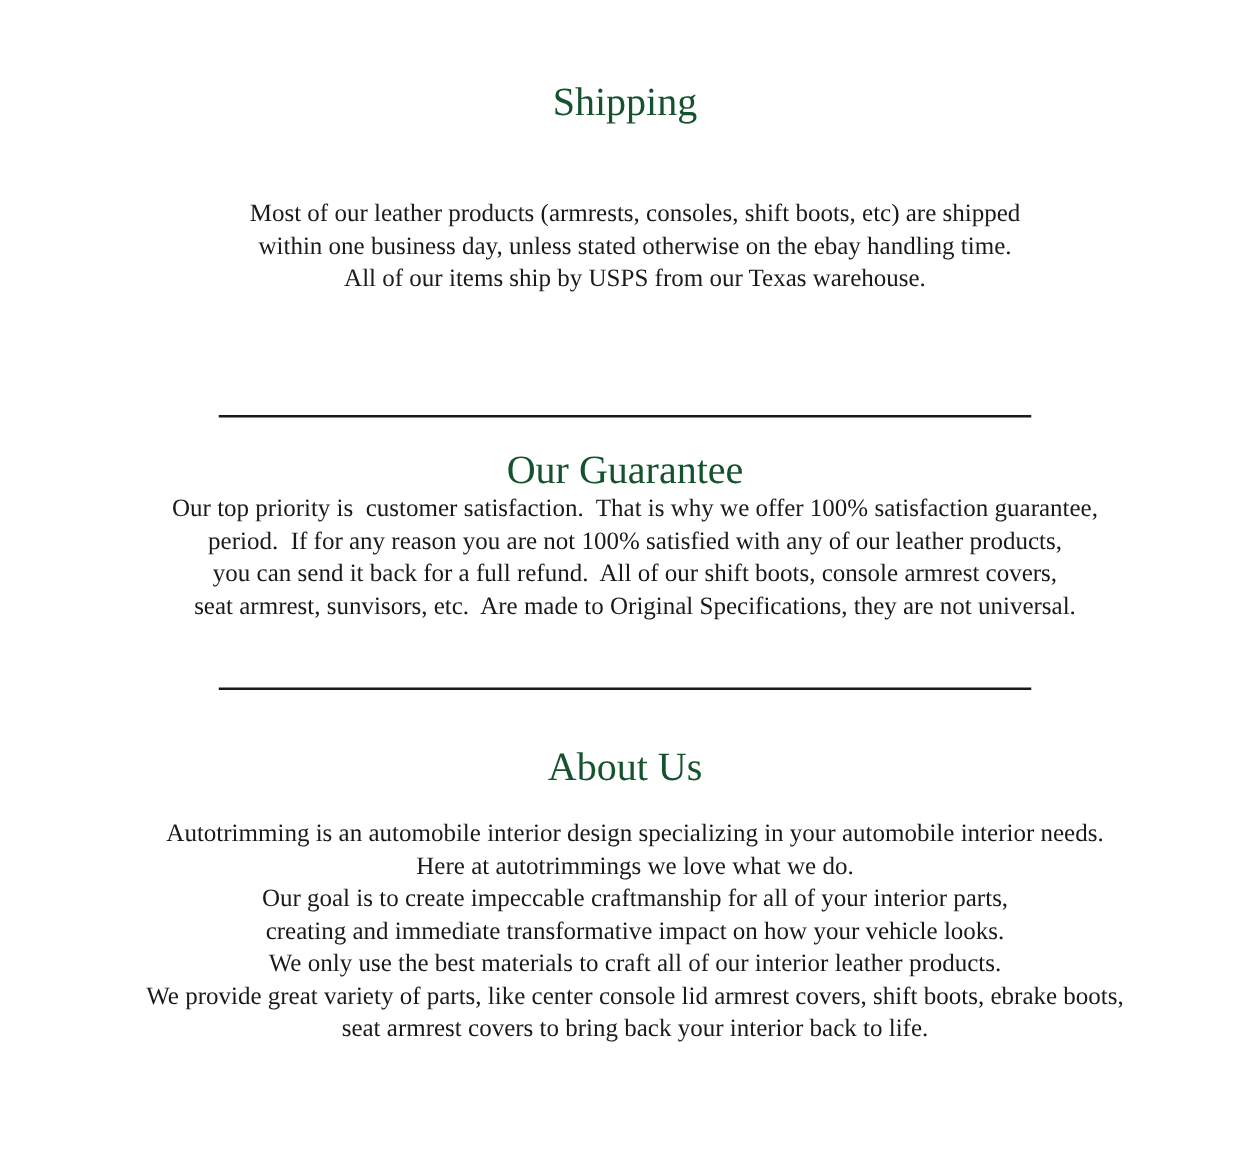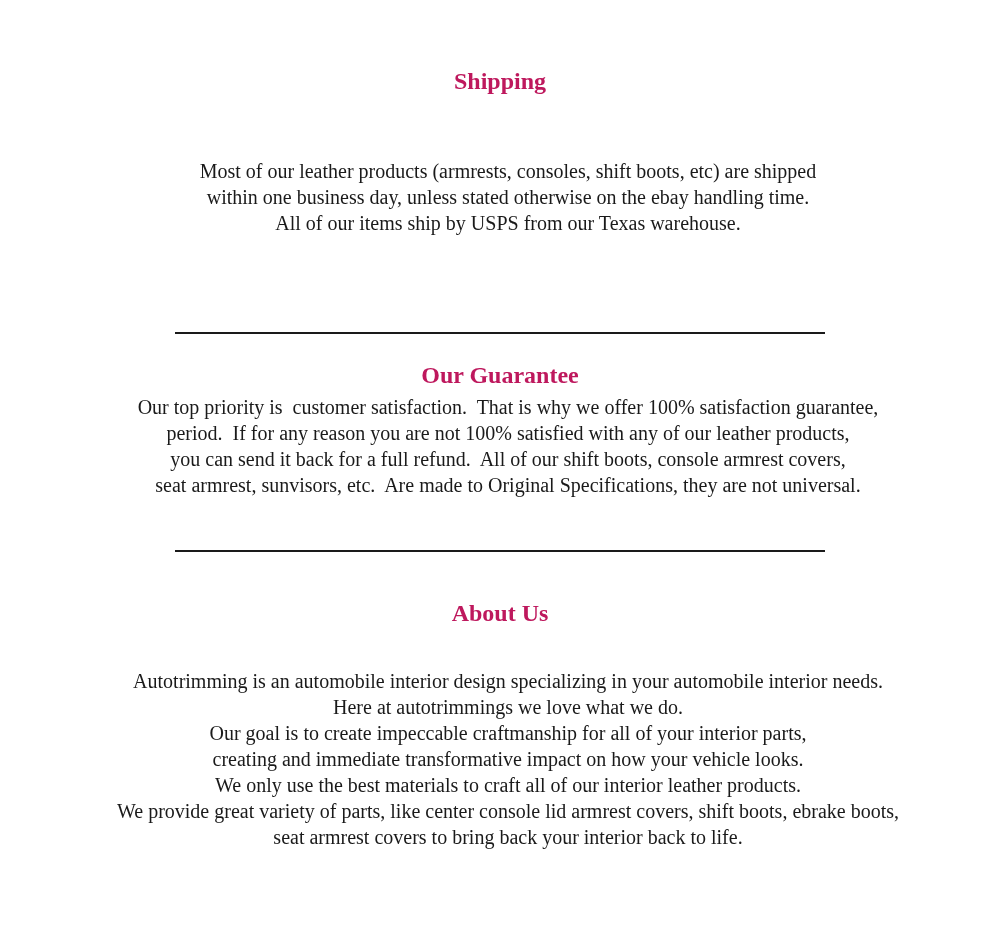--- a/index.html
+++ b/index.html
@@ -13,46 +13,46 @@
     height: 928px;
     box-sizing: border-box;
     padding-top: 62px;
     background: #ffffff;
     color: #1a1a1a;
     font-family: "Liberation Serif", "DejaVu Serif", serif;
     text-align: center;
     overflow: hidden;
   }
   .section-title {
-    font-size: 24px;
-    font-weight: 700;
+    font-size: 32px;
+    font-weight: 400;
     line-height: 38px;
     margin: 0;
-    color: #be185d;
+    color: #14532d;
   }
   .section-body {
     font-size: 20px;
     line-height: 26px;
     margin: 0;
     white-space: pre-wrap;
     color: #1a1a1a;
     padding-left: 16px;
   }
   .divider {
     width: 650px;
     height: 2px;
     margin: 0 auto;
     background: #1a1a1a;
   }
   
   .title-shipping   { margin-bottom: 58px; }
   .divider-1        { margin-top: 96px; }
   .title-guarantee  { margin-top: 22px; }
   .divider-2        { margin-top: 52px; }
-  .title-about      { margin-top: 42px; margin-bottom: 36px; }
+  .title-about      { margin-top: 42px; margin-bottom: 22px; }
 </style>
 </head>
 <body>
 
 <div class="page">
 
   <section>
     <h1 class="section-title title-shipping">Shipping</h1>
     <p class="section-body">Most of our leather products (armrests, consoles, shift boots, etc) are shipped
 within one business day, unless stated otherwise on the ebay handling time.

